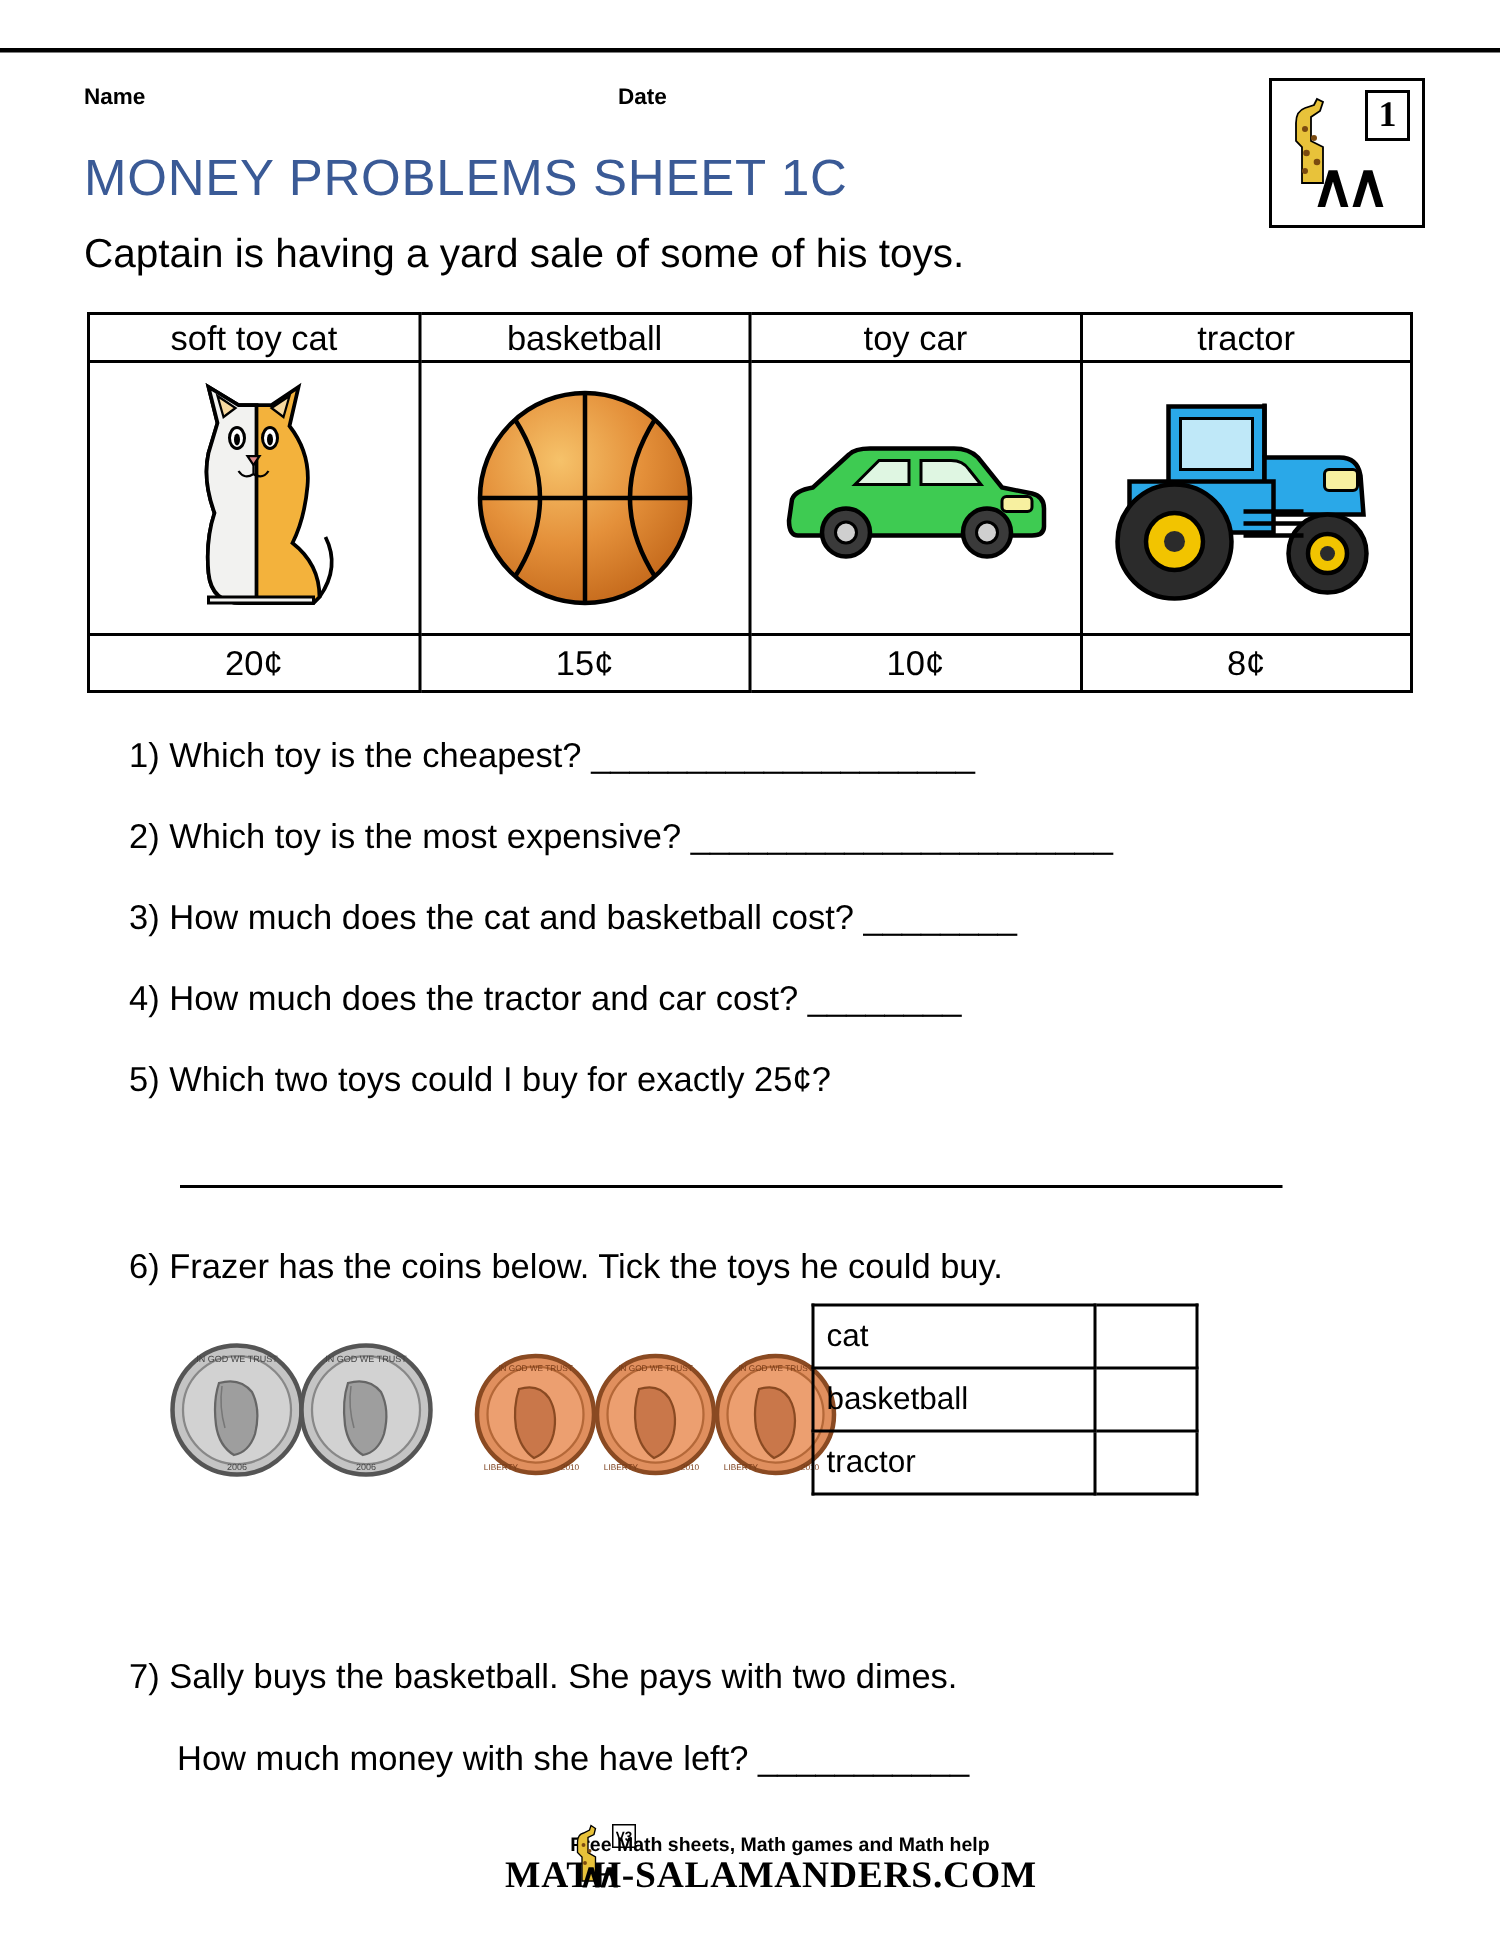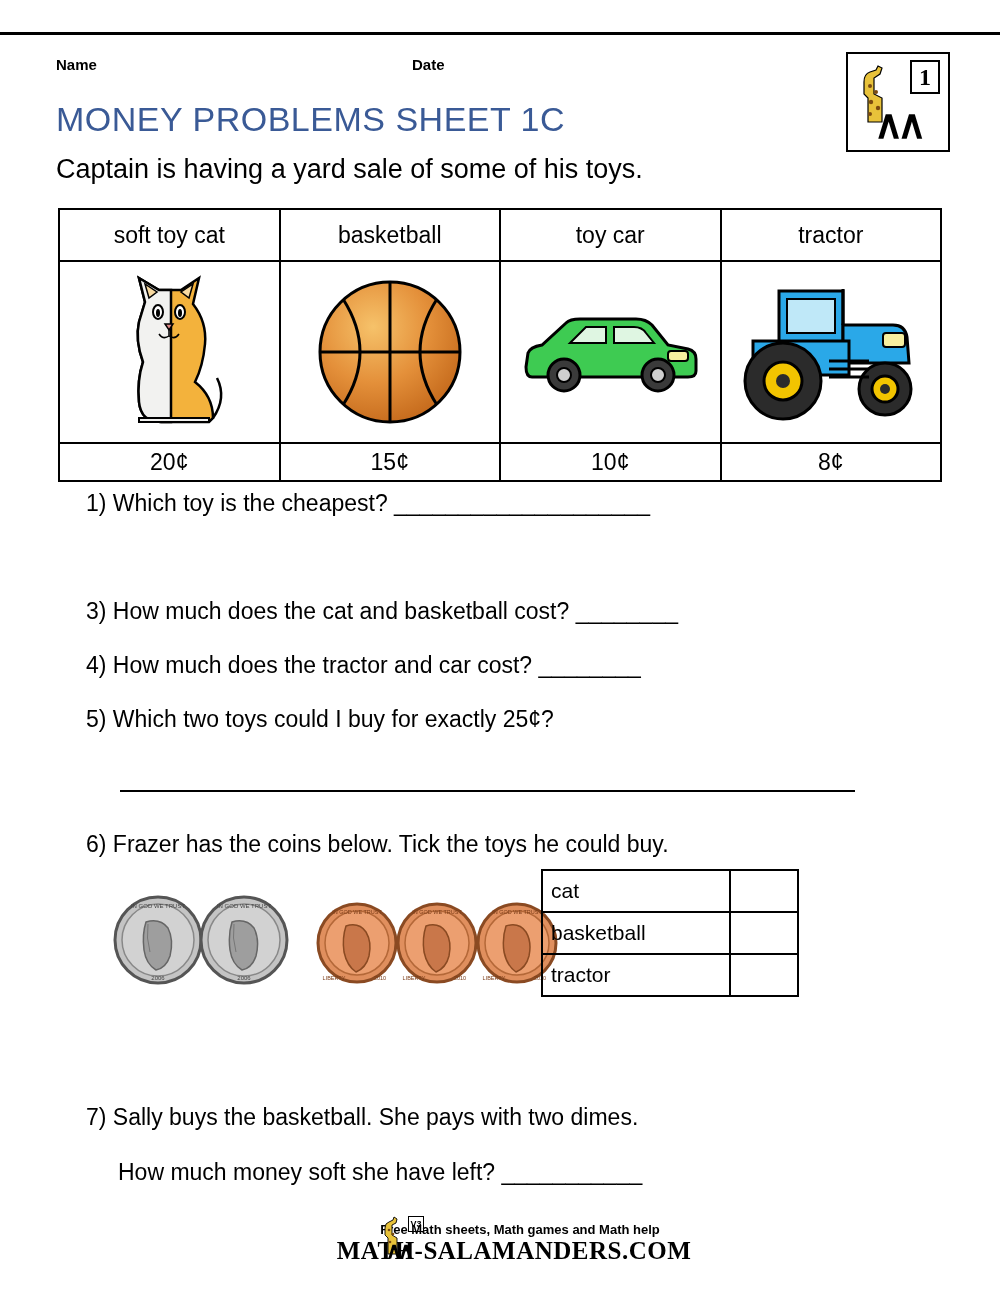--- a/index.html
+++ b/index.html
@@ -82,21 +82,21 @@
     border-collapse: collapse;
     table-layout: fixed;
   }
   table.toys td {
     border: 2px solid #000;
     text-align: center;
     vertical-align: middle;
     font-size: 23px;
     padding: 0;
   }
-  table.toys tr.head td { height: 52px; margin-top: 41px; }
+  table.toys tr.head td { height: 32px; margin-top: 41px; }
   table.toys tr.pic td { height: 182px; }
   table.toys tr.price td { height: 38px; margin-left: 36px; }
 
   .pic-wrap { width: 100%; height: 180px; display: flex; align-items: center; justify-content: center; }
   .q {
     position: absolute;
     left: 86px;
     font-size: 23px;
     white-space: nowrap;
   }
@@ -283,20 +283,21 @@
     <tr class="price">
       <td>20¢</td>
       <td>15¢</td>
       <td>10¢</td>
       <td>8¢</td>
     </tr>
   </tbody>
     </table>
 
   <div class="q q1">1) Which toy is the cheapest? ____________________</div>
+  <div class="q q2">2) Which toy is the most expensive? ______________________</div>
   <div class="q q3">3) How much does the cat and basketball cost?  ________</div>
   <div class="q q4">4) How much does the tractor and car cost? ________</div>
   <div class="q q5">5) Which two toys could I buy for exactly 25¢?</div>
   <div class="blank-long"></div>
 
   <div class="q q6">6) Frazer has the coins below. Tick the toys he could buy.</div>
 
   <div class="coins">
     <svg class="coin" style="left:56px;" width="92" height="120" viewBox="0 0 92 120">
       <circle cx="46" cy="60" r="43" fill="#c4c4c4" stroke="#555" stroke-width="3"></circle>
@@ -351,21 +352,21 @@
       <td class="box"></td>
     </tr>
     <tr>
       <td class="lab">tractor</td>
       <td class="box"></td>
     </tr>
   </tbody>
     </table>
 
   <div class="q q7">7) Sally buys the basketball. She pays with two dimes.</div>
-  <div class="q q7b">How much money soft she have left? ___________</div>
+  <div class="q q7b">How much money with she have left? ___________</div>
 
   <div class="footer">
     <div class="footer-logo">
       <svg width="30" height="40" viewBox="0 0 30 40" style="position:absolute;left:0;top:0;">
         <path d="M10 38 L10 22 L7 19 L7 12 Q7 7 11 6 L15 4 L16 1 L19 3 L18 7 L14 9 L14 19 L19 22 L19 38 Z" fill="#e8c23a" stroke="#000" stroke-width="0.9"></path>
         <circle cx="11" cy="14" r="1.3" fill="#7a4a10"></circle>
         <circle cx="15" cy="18" r="1.3" fill="#7a4a10"></circle>
         <circle cx="12" cy="26" r="1.3" fill="#7a4a10"></circle>
         <circle cx="16" cy="31" r="1.3" fill="#7a4a10"></circle>
       </svg>

